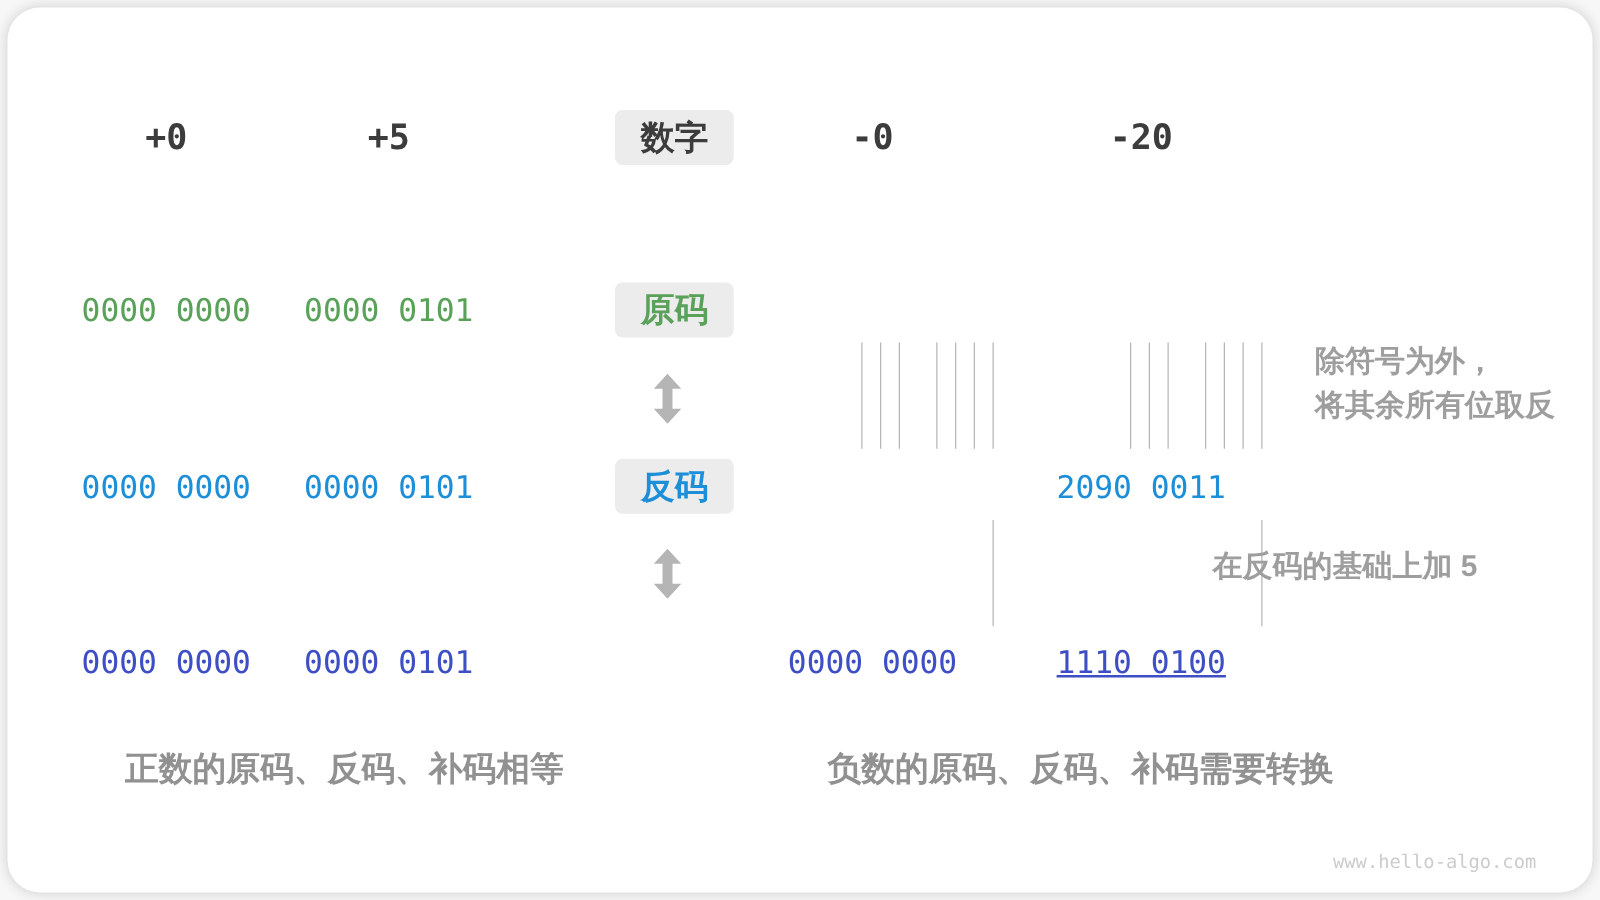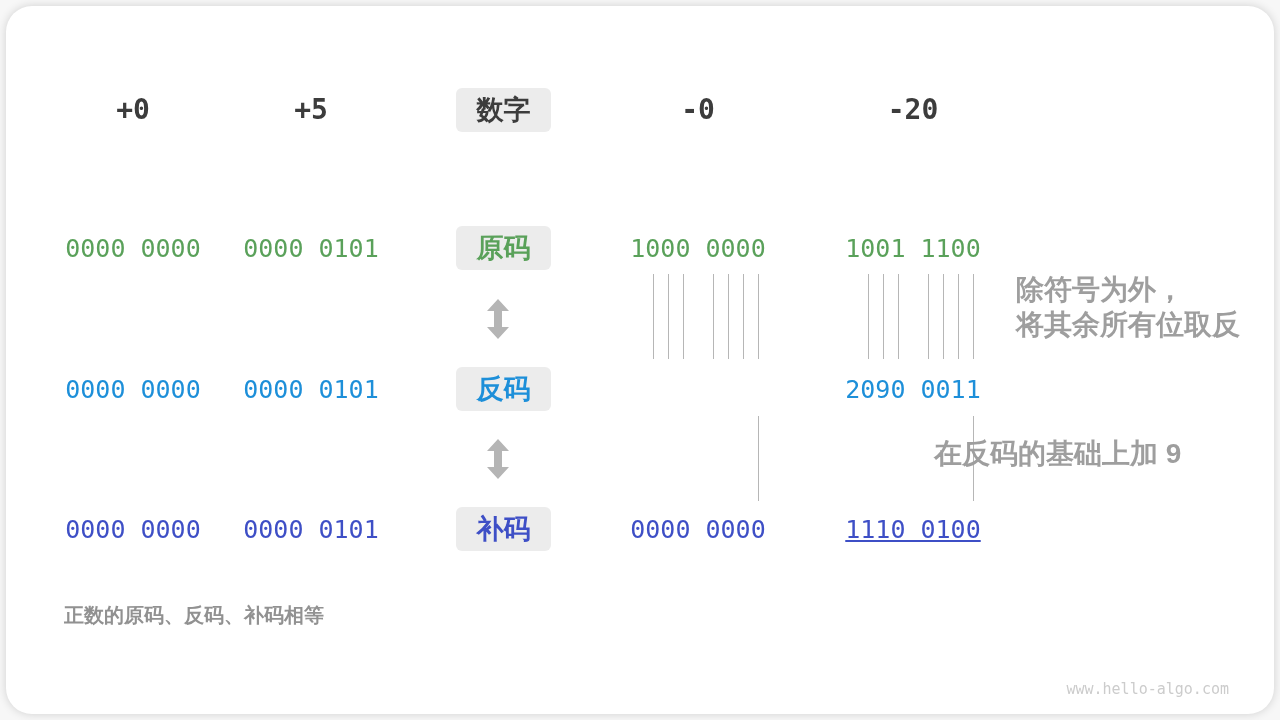--- a/index.html
+++ b/index.html
@@ -5,73 +5,70 @@
   :root{
     --green:#5aa15a; --blue:#1d8fd9; --indigo:#3e4fc6;
     --dark:#3c3c3c; --gray:#9e9e9e; --label-bg:#ececec;
     --arrow:#b5b5b5; --line:#9e9e9e; --watermark:#cccccc;
   }
   *{box-sizing:border-box;margin:0;padding:0;}
   html,body{width:1280px;height:720px;overflow:hidden;background:#f7f7f7;
     font-family:"Liberation Sans",sans-serif;}
   .card{position:absolute;left:6px;top:6px;width:1268px;height:708px;
     background:#ffffff;border-radius:26px;box-shadow:0 0 10px rgba(0,0,0,0.16);}
-  .abs{position:absolute;}
+  .abs{position:absolute;margin-left:36px;}
   .hdr{top:86px;height:34px;width:140px;margin-left:-70px;
     font:bold 28px "DejaVu Sans Mono",monospace;color:var(--dark);
     display:flex;align-items:center;justify-content:center;}
   .labelbox{left:450px;width:95px;height:44px;background:var(--label-bg);
     border-radius:6px;display:flex;align-items:center;justify-content:center;
     font-weight:bold;font-size:27px;font-family:"Liberation Sans",sans-serif;}
   .bin{height:34px;width:200px;margin-left:-100px;
     font:25px "DejaVu Sans Mono",monospace;
     display:flex;align-items:center;justify-content:center;white-space:pre;}
   .row-sm{color:var(--green);}
   .row-oc{color:var(--blue);}
   .row-tc{color:var(--indigo);}
   .tick{width:1px;background:var(--line);opacity:.75;}
   .tick-a{top:268px;height:85px;}
   .tick-b{top:410px;height:85px;}
-  .note{font-weight:bold;font-size:28px;color:var(--gray);line-height:35px;}
-  .caption{top:594px;height:30px;font-weight:bold;font-size:20px;color:#919191;
+  .note{font-weight:bold;font-size:24px;color:var(--gray);line-height:35px;}
+  .caption{top:594px;height:30px;font-weight:bold;font-size:27px;color:#919191;
     display:flex;align-items:center;}
   .watermark{top:674px;right:45px;font:15px "DejaVu Sans Mono",monospace;
     color:var(--watermark);}
   .arrow-svg{width:22px;height:40px;display:block;}
 </style>
 </head>
 <body>
 
 <div class="card">
 
   <div class="abs hdr" style="left:127px;">+0</div>
   <div class="abs hdr" style="left:305px;">+5</div>
   <div class="abs hdr" style="left:692px;">-0</div>
   <div class="abs hdr" style="left:907px;">-20</div>
 
   <div class="abs labelbox" style="top:82px;color:var(--dark);">数字</div>
   <div class="abs labelbox" style="top:220px;color:var(--green);text-align:right;">原码</div>
   <div class="abs labelbox" style="top:361px;color:var(--blue);">反码</div>
-  <div class="abs labelbox" style="top:501px;color:var(--indigo);">补码</div>
 
   <div class="abs" style="left:481px;top:293px;">
     <svg class="arrow-svg" viewBox="0 0 22 40">
         <polygon fill="var(--arrow)" points="11,0 22,12 15,12 15,28 22,28 11,40 0,28 7,28 7,12 0,12"></polygon>
       </svg>
   </div>
   <div class="abs" style="left:481px;top:433px;">
     <svg class="arrow-svg" viewBox="0 0 22 40">
         <polygon fill="var(--arrow)" points="11,0 22,12 15,12 15,28 22,28 11,40 0,28 7,28 7,12 0,12"></polygon>
       </svg>
   </div>
 
   <div class="abs bin row-sm" style="left:127px;top:225px;">0000 0000</div>
   <div class="abs bin row-sm" style="left:305px;top:225px;">0000 0101</div>
-  <div class="abs bin row-sm" style="left:692px;top:225px;">1000 0000</div>
-  <div class="abs bin row-sm" style="left:907px;top:225px;">1001 1100</div>
 
   <div class="abs tick tick-a" style="left:647px;"></div>
   <div class="abs tick tick-a" style="left:662px;"></div>
   <div class="abs tick tick-a" style="left:677px;"></div>
   <div class="abs tick tick-a" style="left:707px;"></div>
   <div class="abs tick tick-a" style="left:722px;"></div>
   <div class="abs tick tick-a" style="left:737px;"></div>
   <div class="abs tick tick-a" style="left:752px;"></div>
   <div class="abs tick tick-a" style="left:862px;"></div>
   <div class="abs tick tick-a" style="left:877px;"></div>
@@ -90,19 +87,20 @@
 
   <div class="abs bin row-tc" style="left:127px;top:506px;">0000 0000</div>
   <div class="abs bin row-tc" style="left:305px;top:506px;">0000 0101</div>
   <div class="abs bin row-tc" style="left:692px;top:506px;">0000 0000</div>
   <div class="abs bin row-tc" style="left:907px;top:506px;text-decoration:underline;">1110 0100</div>
 
   <div class="abs note" style="left:1010px;top:266px;">
     <div>除符号为外，</div>
     <div>将其余所有位取反</div>
   </div>
-  <div class="abs note" style="left:928px;top:430px;">在反码的基础上加 9</div>
+  <div class="abs note" style="left:928px;top:430px;">在反码的基础上加 5</div>
 
   <div class="abs caption" style="left:58px;">正数的原码、反码、补码相等</div>
+  <div class="abs caption" style="left:620px;">负数的原码、反码、补码需要转换</div>
 
   <div class="abs watermark">www.hello-algo.com</div>
 
 </div>
 
 </body></html>

